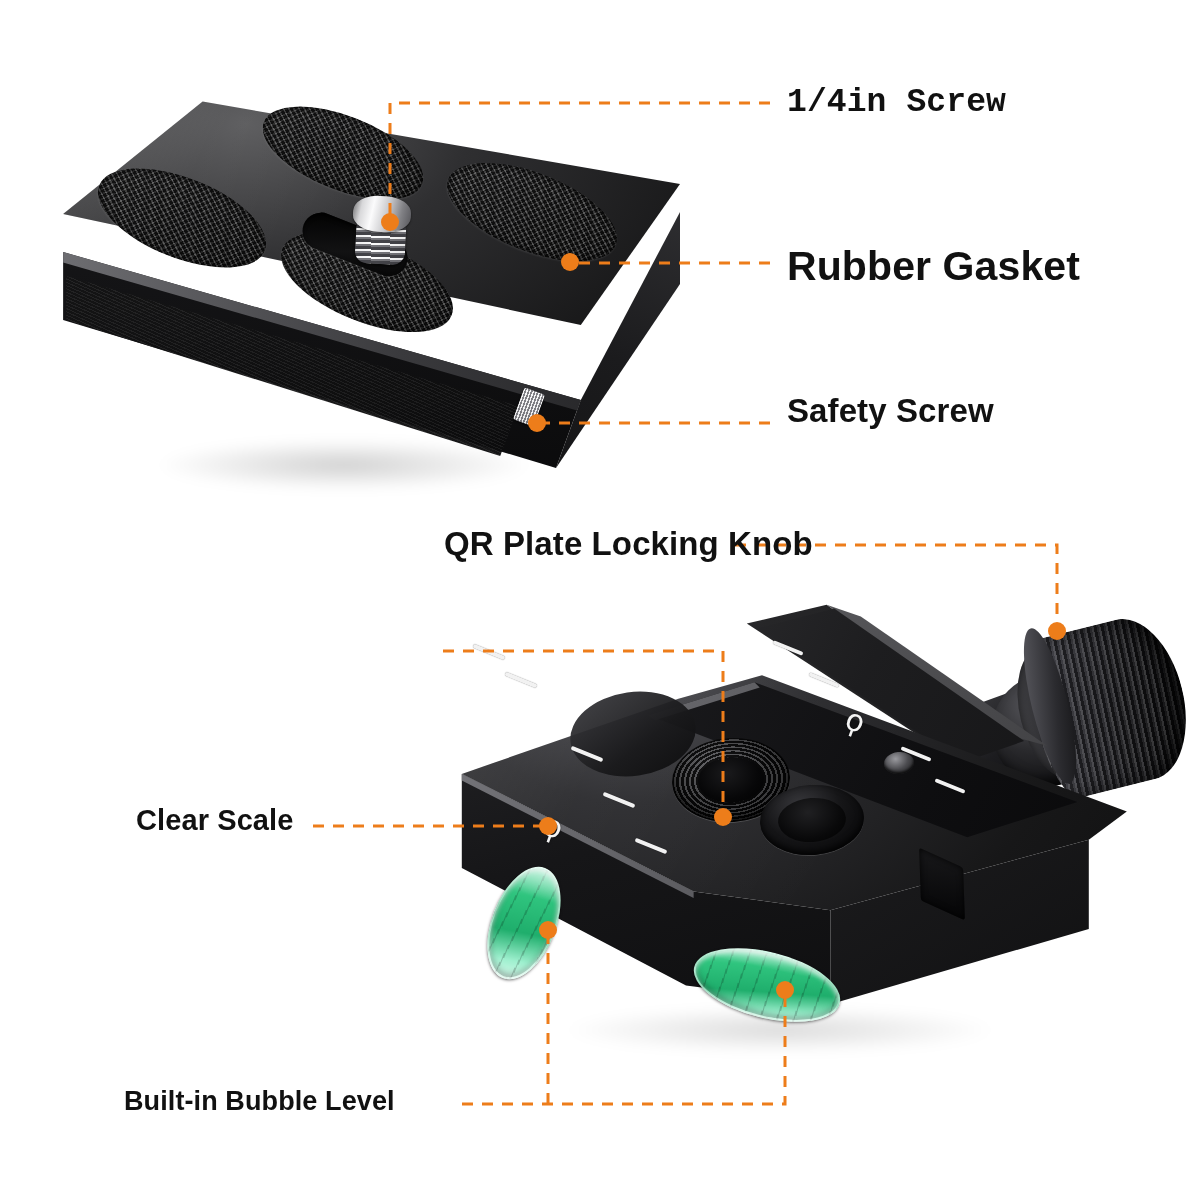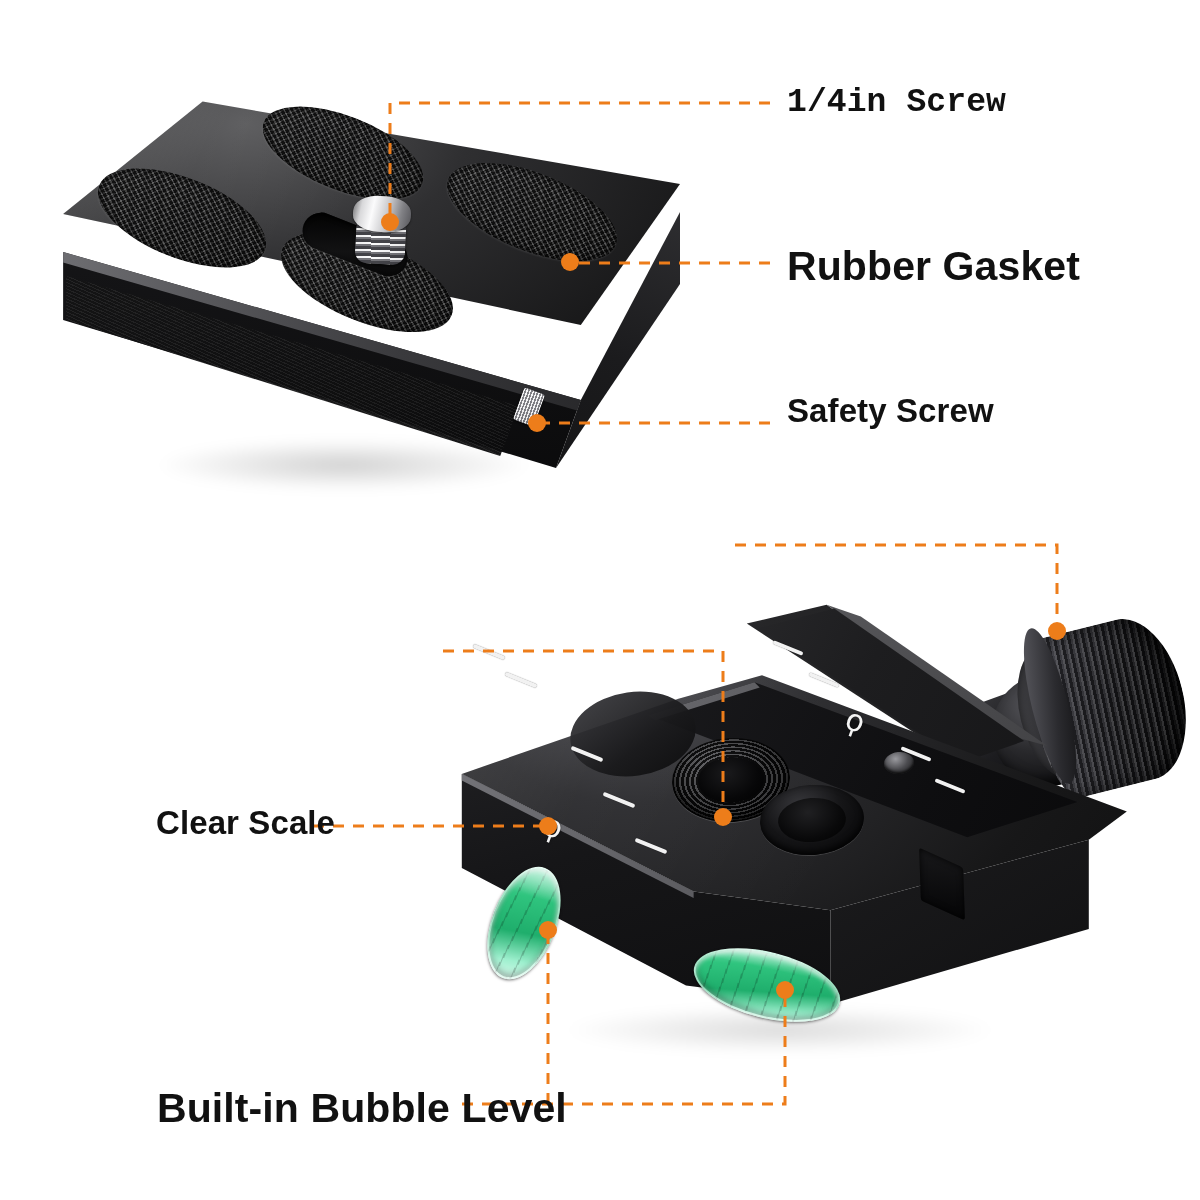--- a/index.html
+++ b/index.html
@@ -22,22 +22,22 @@
     color:#111111;
     letter-spacing:.1px;
     white-space:nowrap;
     line-height:1;
   }
   .lbl-quarter   { left:787px; top:86px;   font-size:33px;font-family:Liberation Mono, monospace; }
   .lbl-gasket    { left:787px; top:246px;  font-size:41px; }
   .lbl-safety    { left:787px; top:394px;  font-size:33px; }
   .lbl-knob      { left:444px; top:527px;  font-size:33px; }
   .lbl-screwhole { left:271px; top:634px;  font-size:33px; }
-  .lbl-scale     { left:156px; top:806px;  font-size:33px;text-align:center; }
-  .lbl-bubble    { left:157px; top:1088px; font-size:41px; }
+  .lbl-scale     { left:136px; top:806px;  font-size:29px;text-align:center; }
+  .lbl-bubble    { left:124px; top:1088px; font-size:27px; }
 
   
   #leaders{
     position:absolute;left:0;top:0;width:1200px;height:1200px;
     pointer-events:none;
   }
 
   
   .photo{position:absolute;}
 
@@ -442,16 +442,17 @@
         <circle cx="723" cy="817" r="9" fill="#ED7D1A"></circle>
         <circle cx="548" cy="826" r="9" fill="#ED7D1A"></circle>
         <circle cx="548" cy="930" r="9" fill="#ED7D1A"></circle>
         <circle cx="785" cy="990" r="9" fill="#ED7D1A"></circle>
       </g>
   </svg>
 
   <div class="label lbl-quarter">1/4in Screw</div>
   <div class="label lbl-gasket">Rubber Gasket</div>
   <div class="label lbl-safety">Safety Screw</div>
+  <div class="label lbl-knob">QR Plate Locking Knob</div>
   <div class="label lbl-scale">Clear Scale</div>
   <div class="label lbl-bubble">Built-in Bubble Level</div>
 
 </div>
 
 </body></html>

